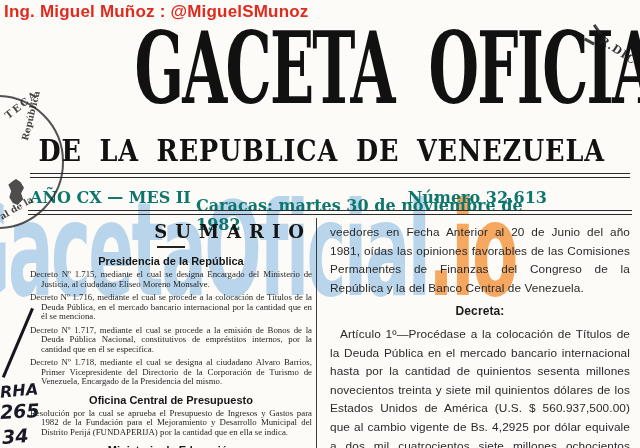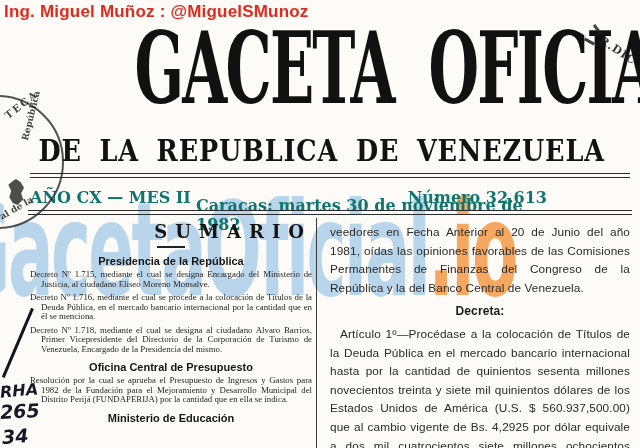--- a/index.html
+++ b/index.html
@@ -106,20 +106,21 @@
   <div class="rule rule2"></div>
   <div class="col-divider"></div>
 
   <div class="left-col">
     <div class="sumario">SUMARIO</div>
     <div class="sumario-dash"></div>
 
     <h3>Presidencia de la República</h3>
     <p>Decreto Nº 1.715, mediante el cual se designa Encargado del Ministerio de Justicia, al ciudadano Eliseo Moreno Monsalve.</p>
     <p>Decreto Nº 1.716, mediante el cual se procede a la colocación de Títulos de la Deuda Pública, en el mercado bancario internacional por la cantidad que en él se menciona.</p>
+    <p>Decreto Nº 1.717, mediante el cual se procede a la emisión de Bonos de la Deuda Pública Nacional, constitutivos de empréstitos internos, por la cantidad que en él se especifica.</p>
     <p>Decreto Nº 1.718, mediante el cual se designa al ciudadano Alvaro Barrios, Primer Vicepresidente del Directorio de la Corporación de Turismo de Venezuela, Encargado de la Presidencia del mismo.</p>
 
     <h3>Oficina Central de Presupuesto</h3>
     <p>Resolución por la cual se aprueba el Presupuesto de Ingresos y Gastos para 1982 de la Fundación para el Mejoramiento y Desarrollo Municipal del Distrito Perijá (FUNDAPERIJA) por la cantidad que en ella se indica.</p>
 
     <h3>Ministerio de Educación</h3>
 
   </div>
 
   <div class="right-col">

